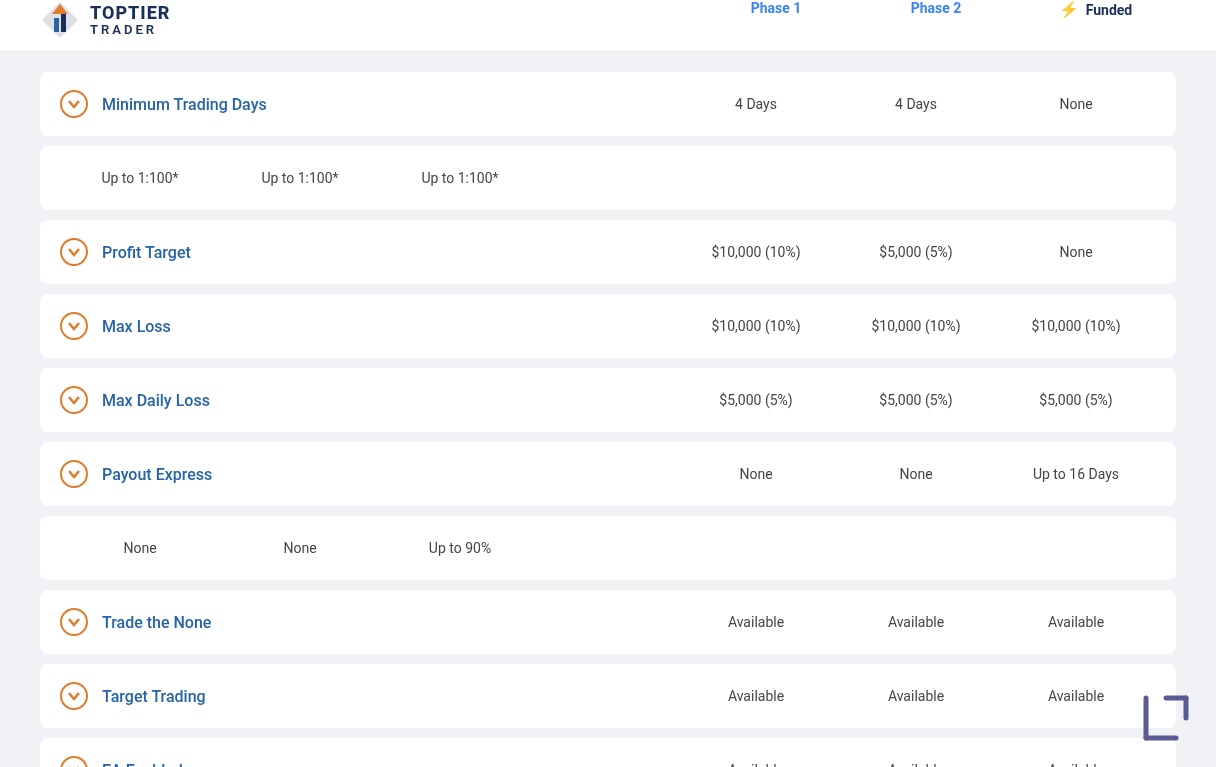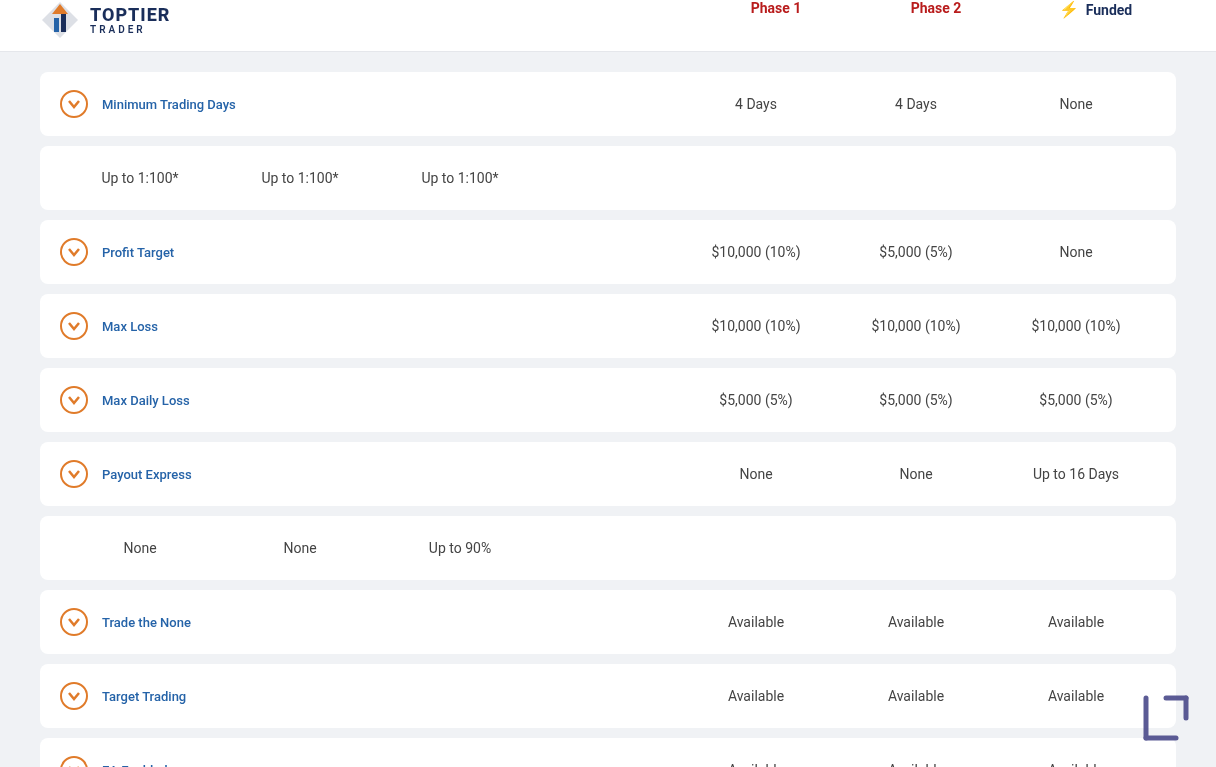--- a/index.html
+++ b/index.html
@@ -48,37 +48,37 @@
     }
 
     .logo-main {
       font-size: 18px;
       font-weight: 800;
       color: #1a2e5a;
       letter-spacing: 1px;
     }
 
     .logo-sub {
-      font-size: 10px;
+      font-size: 13px;
       font-weight: 600;
       color: #1a2e5a;
       letter-spacing: 3px;
     }
 
     .header-cols {
       display: flex;
       gap: 0;
     }
 
     .header-col {
       width: 160px;
       text-align: center;
       font-size: 14px;
       font-weight: 700;
-      color: #b91c1c;
+      color: #3b82f6;
     }
 
     .header-col.funded {
       display: flex;
       align-items: center;
       justify-content: center;
       gap: 6px;
       color: #1a2e5a;
     }
 
@@ -126,21 +126,21 @@
 
     .chevron-btn svg {
       width: 12px;
       height: 12px;
       stroke: #e07b2a;
       fill: none;
       stroke-width: 2.5;
     }
 
     .row-label {
-      font-size: 13px;
+      font-size: 16px;
       color: #2563a8;
       font-weight: 500;
     }
 
     .row-values {
       display: flex;
     }
 
     .row-value {
       width: 160px;

